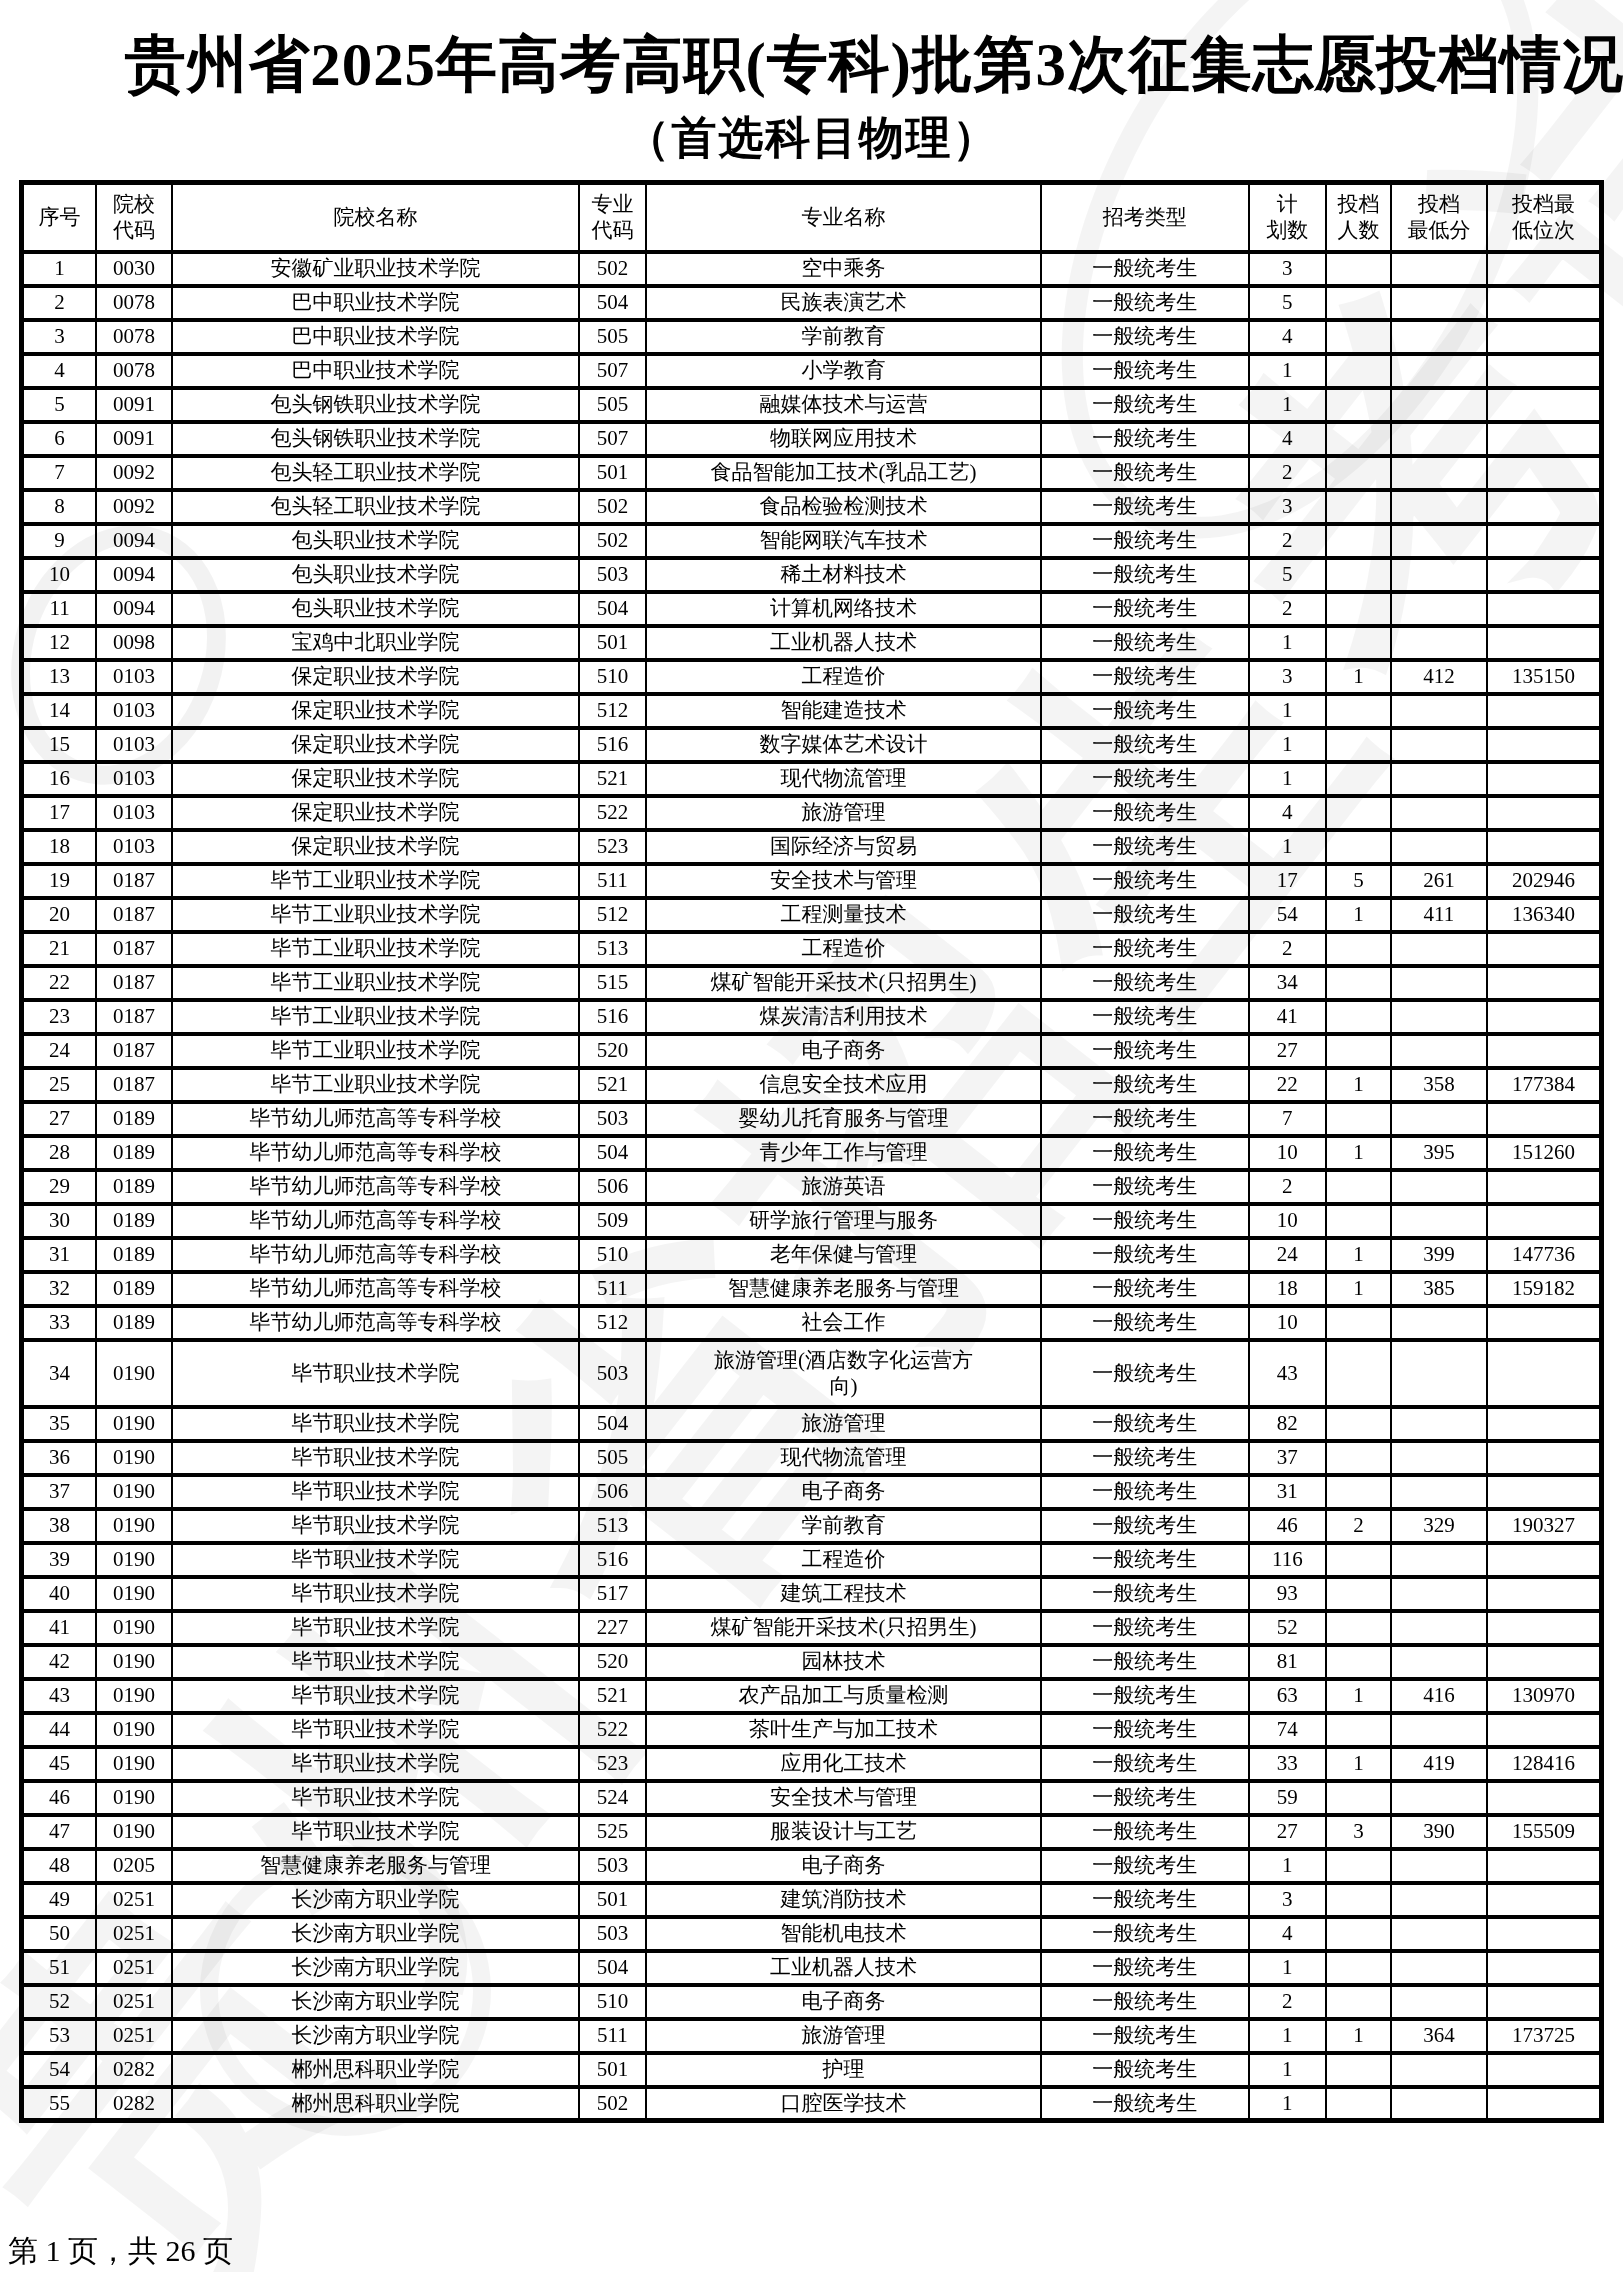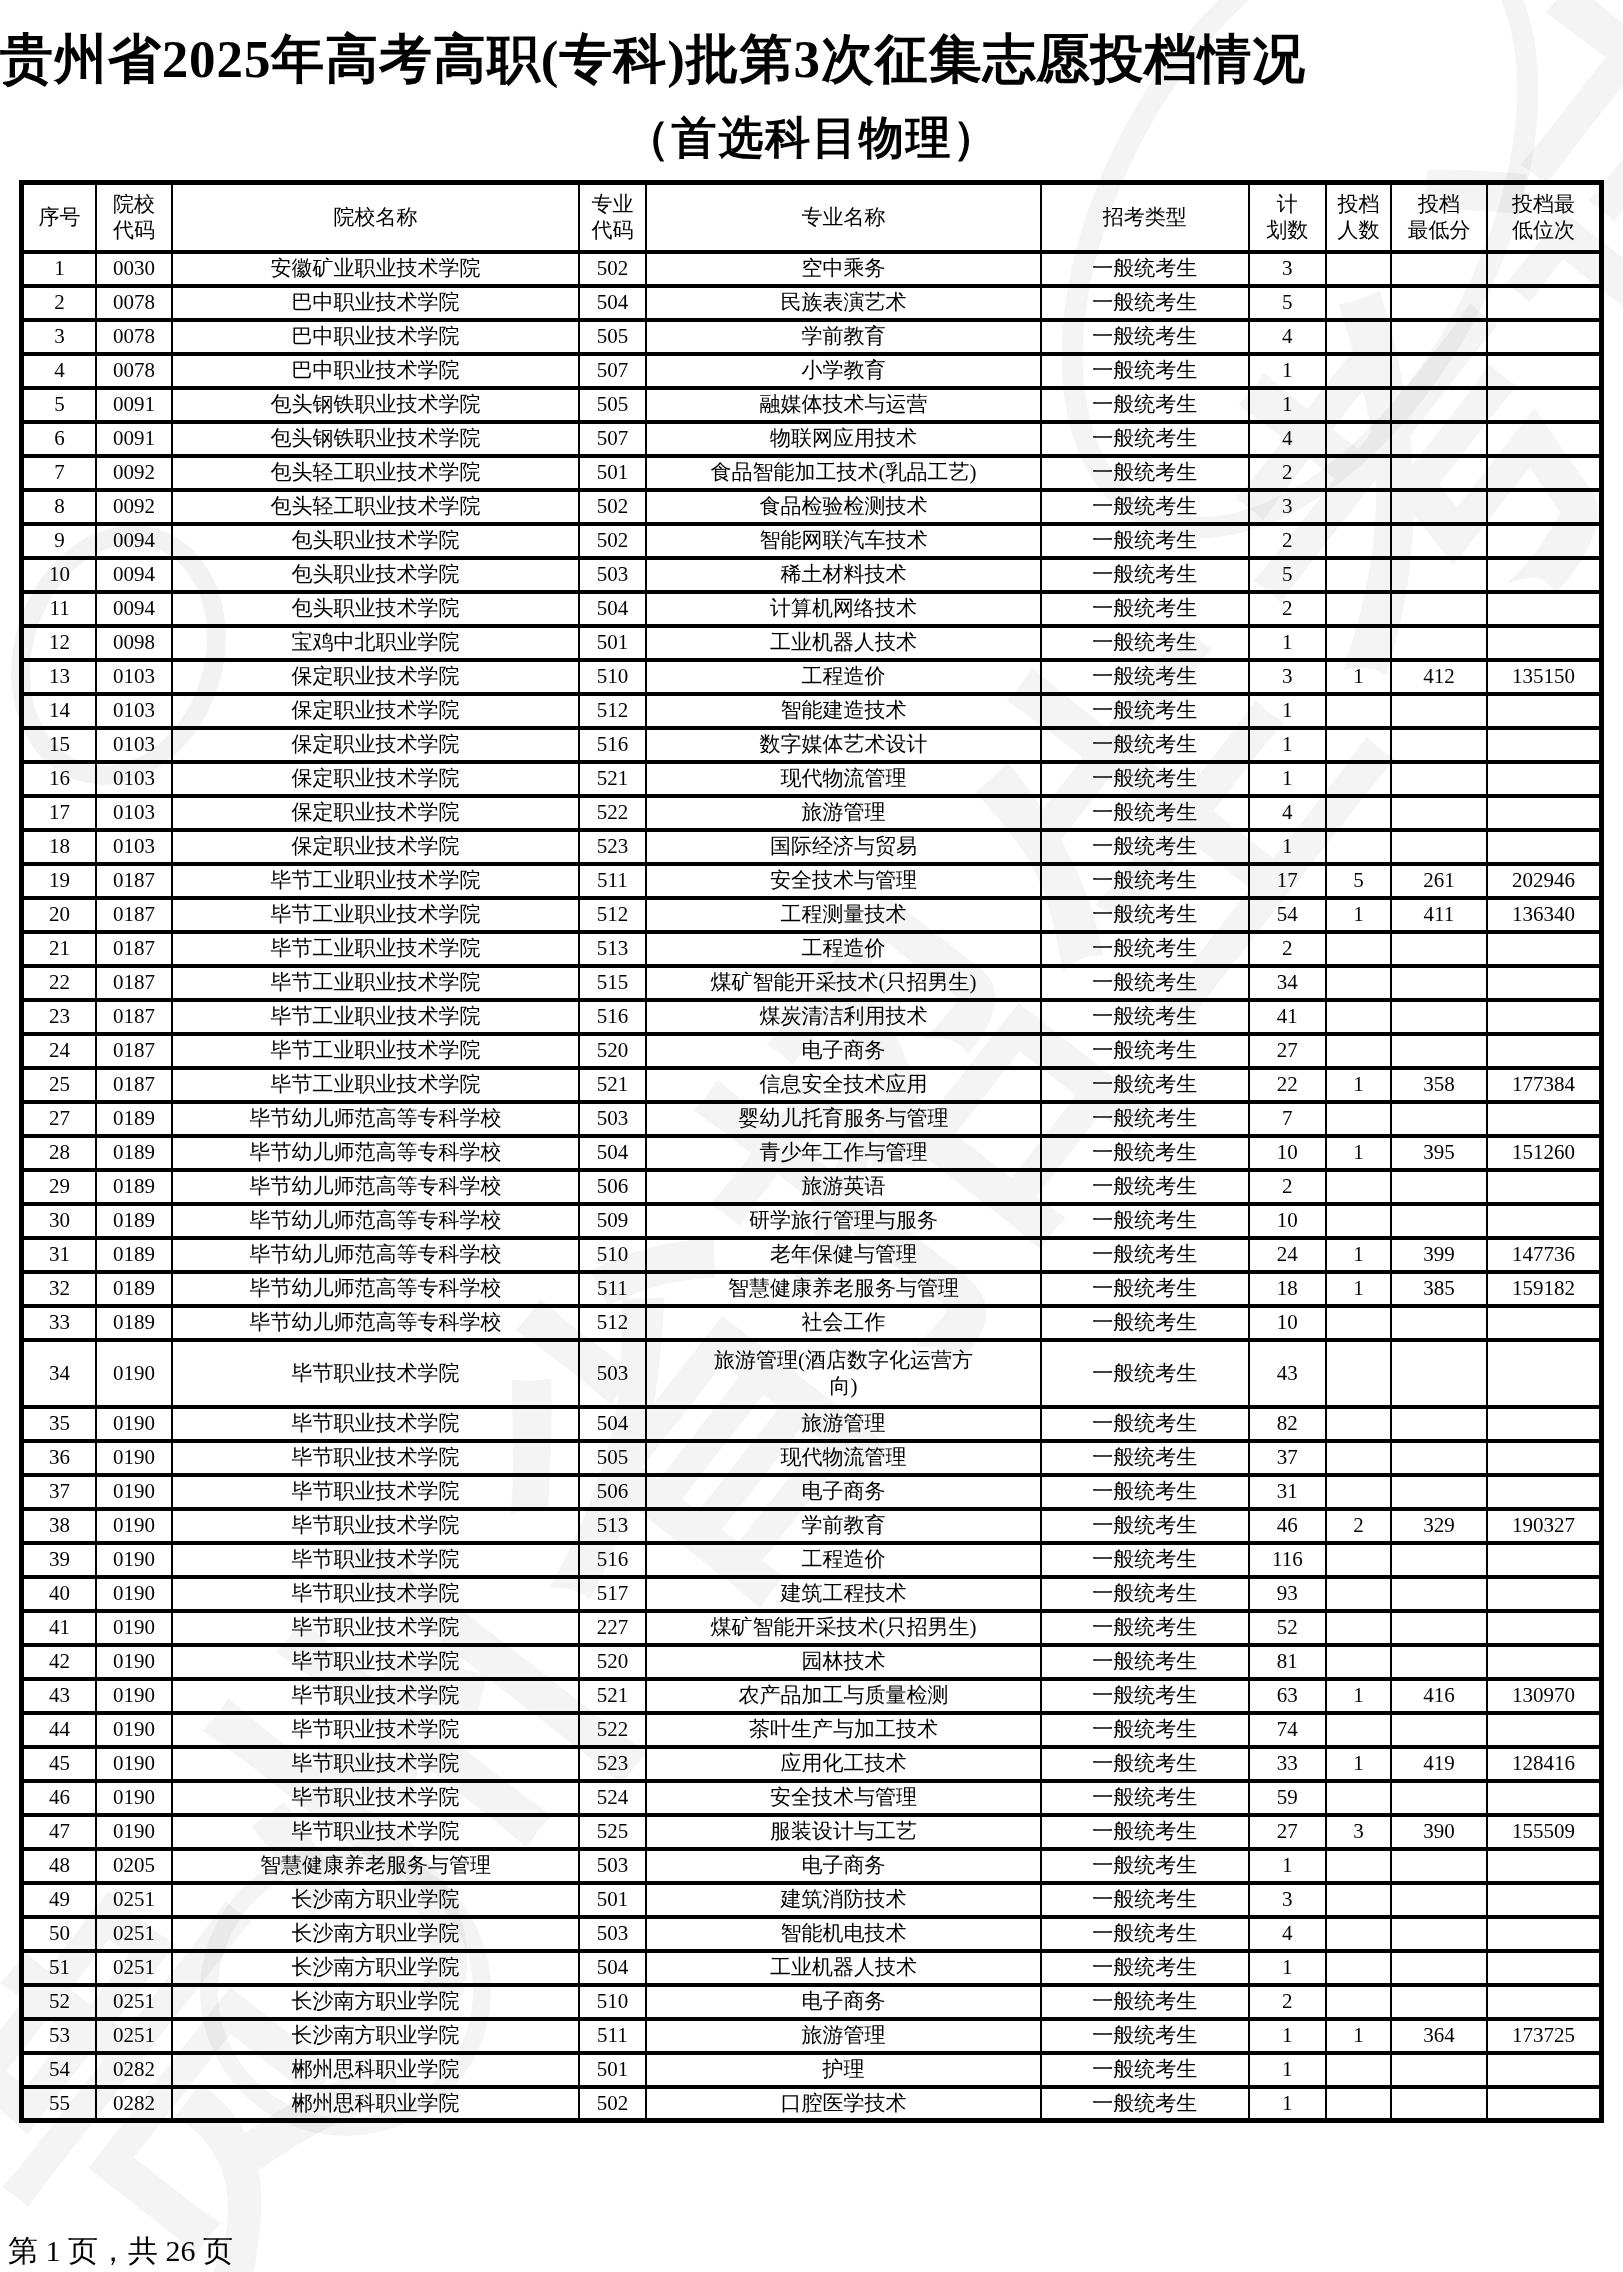--- a/index.html
+++ b/index.html
@@ -53,22 +53,22 @@
     width: 291px; height: 291px;
     border: 18px solid rgba(0,0,0,0.045);
     border-radius: 50%;
     z-index: 1;
   }
   
   .title {
     position: absolute;
     top: 23.6px; left: 0;
     width: 100%;
-    text-align: left;
-    font-size: 53px;
+    text-align: right;
+    font-size: 61px;
     font-weight: 700;
     letter-spacing: 0.9px;
     z-index: 2;
   }
   .subtitle {
     position: absolute;
     top: 108px; left: 0;
     width: 100%;
     text-align: center;
     font-size: 45px;

